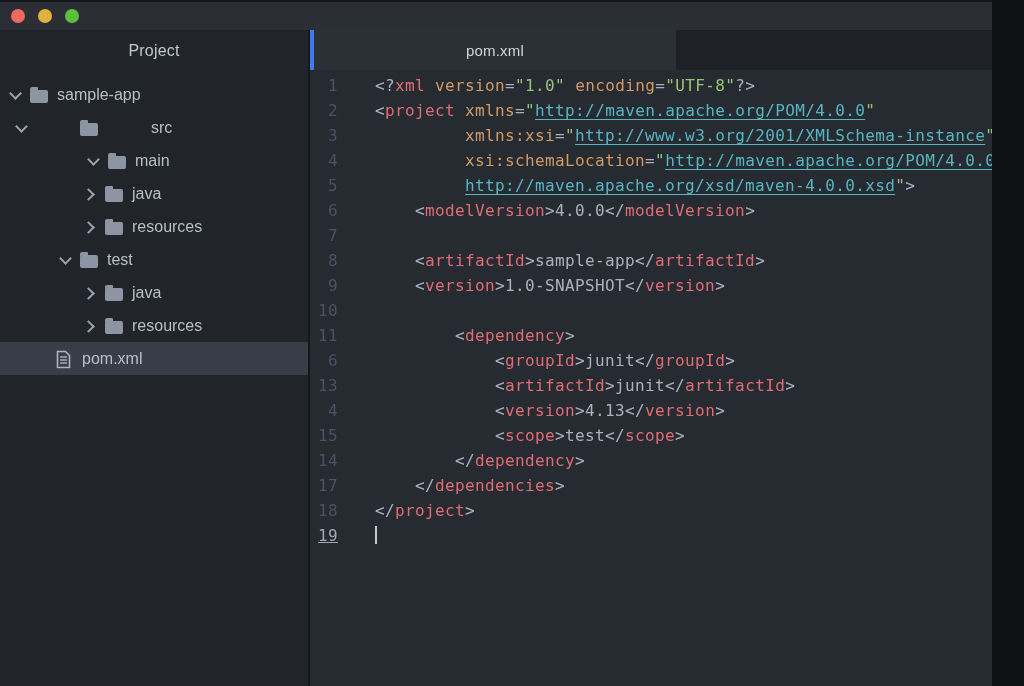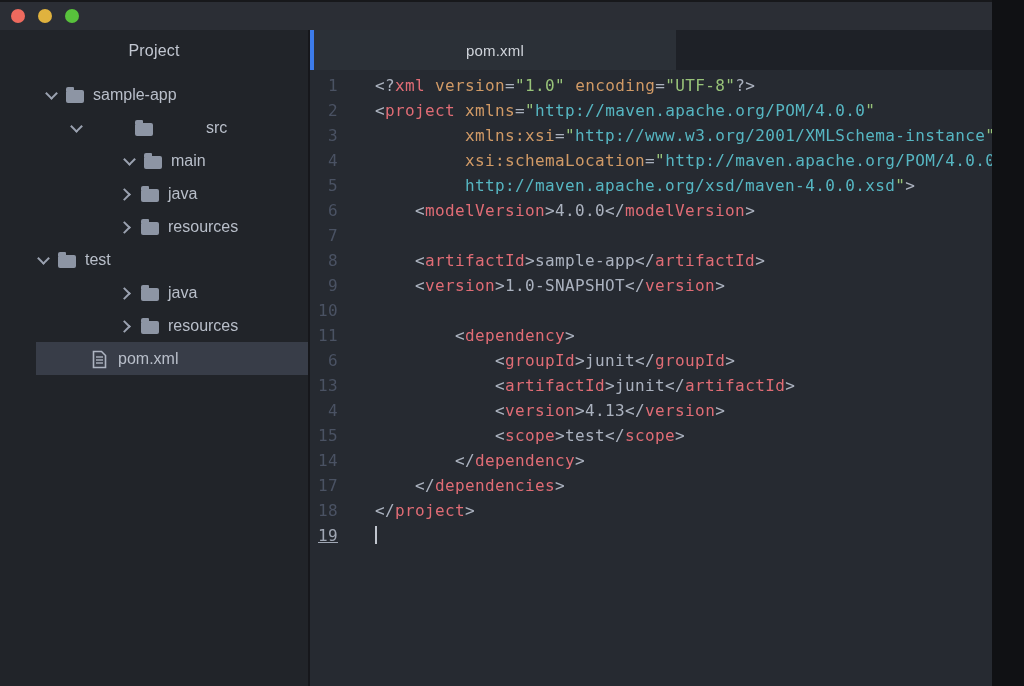--- a/index.html
+++ b/index.html
@@ -22,21 +22,21 @@
 
   
   .sidebar {
     width:310px; flex:0 0 310px; background:#212429;
     border-right:2px solid #16171b; display:flex; flex-direction:column;
   }
   .panel-header {
     height:42px; flex:0 0 42px; line-height:42px; text-align:center;
     color:#c2c7d1; font-size:16px; letter-spacing:.2px;
   }
-  .tree { padding-top:6px;margin-left:36px; }
+  .tree { padding-top:6px; }
   .tree-row {
     height:33px; display:flex; align-items:center; color:#b9bfca; font-size:16px;
     cursor:default; white-space:nowrap;
   }
   .tree-row.selected { background:#383d48; }
   .chev { width:14px; height:14px; flex:0 0 14px; margin-right:8px; position:relative; }
   .chev.expanded::after, .chev.collapsed::after {
     content:""; position:absolute; width:7px; height:7px;
     border-right:2px solid #9ba2b0; border-bottom:2px solid #9ba2b0;
   }
@@ -68,21 +68,21 @@
   .code-line { display:flex; height:25px; line-height:25px; }
   .ln {
     width:28px; flex:0 0 28px; text-align:right; color:#4a5263; user-select:none;
   }
   .ln.active { color:#a0a7b4;text-decoration:underline; }
   .lc { margin-left:37px; white-space:pre; color:#abb2bf; position:relative; }
   .tok-p    { color:#abb2bf; }
   .tok-tag  { color:#e06c75; }
   .tok-attr { color:#d19a66; }
   .tok-str  { color:#98c379; }
-  .tok-link { color:#56b6c2; text-underline-offset:3px; }
+  .tok-link { color:#56b6c2; text-decoration:underline; text-underline-offset:3px; }
   .caret { display:inline-block; width:2px; height:18px; background:#c0c5ce; vertical-align:-3px; }
 </style>
 </head>
 <body>
 
 <div class="window">
   <div class="titlebar">
     <span class="tl red"></span>
     <span class="tl yellow"></span>
     <span class="tl green"></span>
@@ -93,21 +93,21 @@
     <div class="sidebar">
       <div class="panel-header">Project</div>
       <div class="tree" id="tree">
           <div class="tree-row" style="padding-left: 8px;">
             <span class="chev expanded"></span>
             <span class="t-icon">
               <span class="folder-shape"></span>
             </span>
             <span>sample-app</span>
           </div>
-          <div class="tree-row" style="padding-left: 33px; gap: 44px;">
+          <div class="tree-row" style="padding-left: 14px; gap: 44px;">
             <span class="chev expanded"></span>
             <span class="t-icon">
               <span class="folder-shape"></span>
             </span>
             <span>src</span>
           </div>
           <div class="tree-row" style="padding-left: 86px;">
             <span class="chev expanded"></span>
             <span class="t-icon">
               <span class="folder-shape"></span>
@@ -121,21 +121,21 @@
             </span>
             <span>java</span>
           </div>
           <div class="tree-row" style="padding-left: 83px;">
             <span class="chev collapsed"></span>
             <span class="t-icon">
               <span class="folder-shape"></span>
             </span>
             <span>resources</span>
           </div>
-          <div class="tree-row" style="">
+          <div class="tree-row" style="padding-left: 58px;">
             <span class="chev expanded"></span>
             <span class="t-icon">
               <span class="folder-shape"></span>
             </span>
             <span>test</span>
           </div>
           <div class="tree-row" style="padding-left: 83px;">
             <span class="chev collapsed"></span>
             <span class="t-icon">
               <span class="folder-shape"></span>

